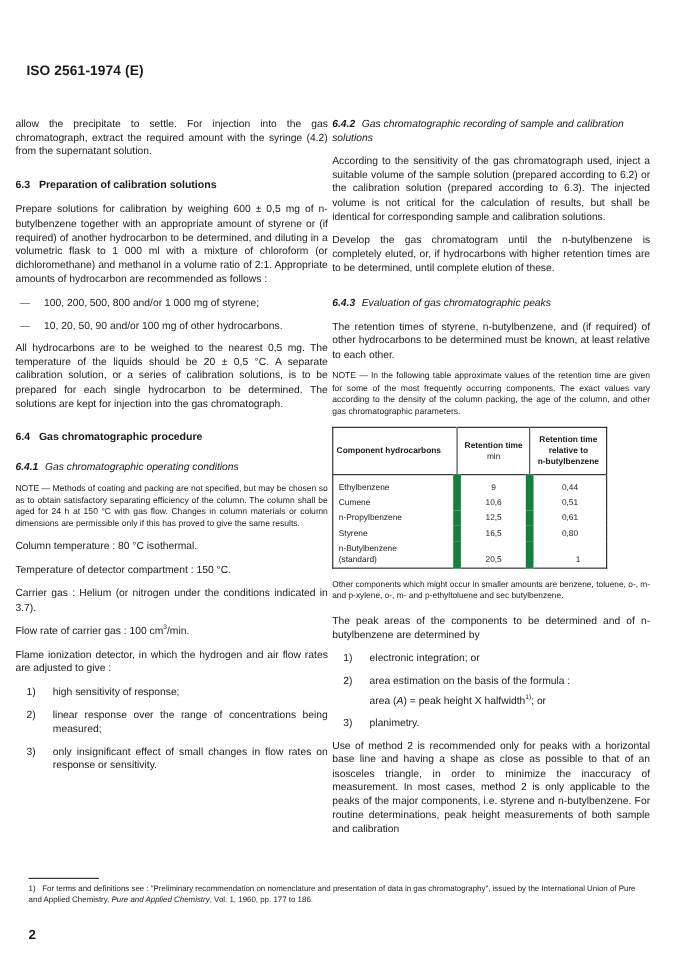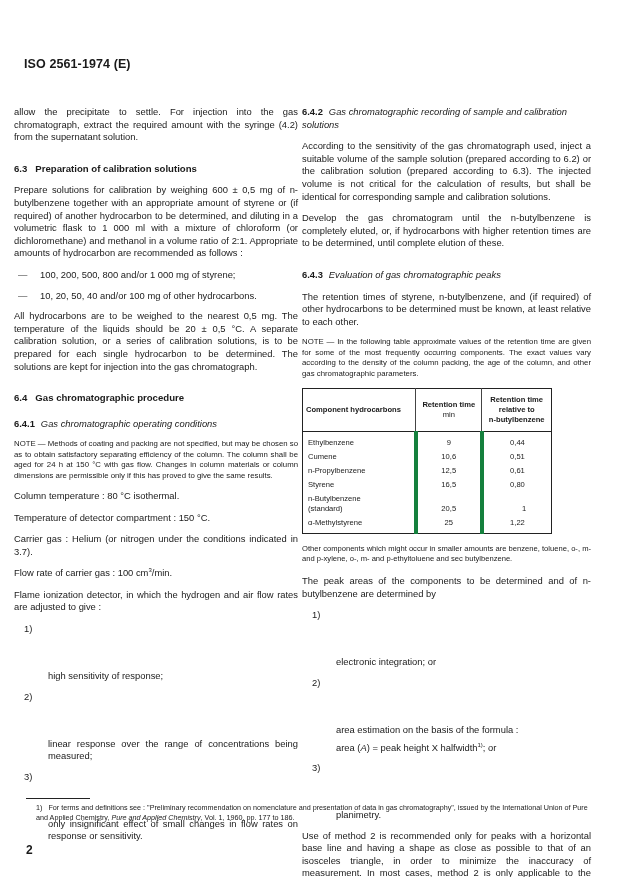--- a/index.html
+++ b/index.html
@@ -14,53 +14,53 @@
   .col {
     position: absolute; top: 106px; width: 284px;
     font-size: 9.4px; line-height: 12.6px;
   }
   .col.left { left: 14px; }
   .col.right { left: 302px; width: 289px; }
   p { margin: 0 0 9px 0; text-align: justify; }
   .h3 { font-weight: bold; font-size: 9.6px; margin: 0 0 9px 0; }
   .h3 .num { margin-right: 8px; }
   .h4 { margin: 0 0 9px 0; font-size: 9.4px; }
-  .h4 .num { font-weight: bold; margin-right: 6px; }
+  .h4 .num { font-weight: bold; margin-right: 6px; font-style: italic; }
   .h4 .ttl { font-style: italic; }
   .gap { height: 10px; }
   .dash-item { display: flex; margin: 0 0 8px 4px; }
   .dash-item .dash { width: 22px; flex: none; color: #555; }
   .note { font-size: 7.8px; line-height: 10.4px; margin: 0 0 9px 0; text-align: justify; }
   .num-item { display: flex; margin: 0 0 8px 10px; }
   .num-item .n { width: 24px; flex: none; }
-  .num-item .txt { flex: 1; text-align: justify; margin-top: 47px; }
+  .num-item .txt { flex: 1; text-align: justify; }
   .formula { margin: -3px 0 8px 34px; }
   .formula i { font-style: italic; }
   sup { font-size: 6px; vertical-align: super; line-height: 0; }
   table.ret {
     border-collapse: collapse; width: 250px; font-size: 7.6px; line-height: 10px;
     border: 1.3px solid #222; margin: 2px 0 10px 0;
   }
   table.ret th {
     font-weight: bold; padding: 6px 3px; border-bottom: 1.3px solid #222;
     border-right: 1px solid #444; vertical-align: middle;
   }
   table.ret th:first-child { text-align: left; margin-left: 44px; }
   table.ret th:last-child { border-right: none; }
-  table.ret td { padding: 2px 5px; border-right: 4px solid #15803d; vertical-align: bottom; }
+  table.ret td { padding: 2px 5px; border-right: 7px solid #15803d; vertical-align: bottom; }
   table.ret td:last-child { border-right: none; }
   table.ret td.c { text-align: center; }
   table.ret tr.first td { padding-top: 6px; }
   table.ret tr.last td { padding-bottom: 5px; }
   .small-note { font-size: 7.6px; line-height: 9.6px; margin: 0 0 12px 0; text-align: justify; }
   .footnote-rule {
     position: absolute; left: 26px; top: 798px; width: 64px; border-top: 1px solid #222;
   }
   .footnote {
-    position: absolute; left: 36px; top: 803px; width: 560px;
+    position: absolute; left: 26px; top: 803px; width: 560px;
     font-size: 7.2px; line-height: 10px;
   }
   .page-num {
     position: absolute; left: 26px; top: 843px; font-size: 12px; font-weight: bold;
   }
   i.it { font-style: italic; }
 </style>
 </head>
 <body>
 
@@ -73,21 +73,21 @@
   <div class="h3">
     <span class="num">6.3</span><span>Preparation of calibration solutions</span>
   </div>
   <p>Prepare solutions for calibration by weighing 600 ± 0,5 mg of n-butylbenzene together with an appropriate amount of styrene or (if required) of another hydrocarbon to be determined, and diluting in a volumetric flask to 1 000 ml with a mixture of chloroform (or dichloromethane) and methanol in a volume ratio of 2:1. Appropriate amounts of hydrocarbon are recommended as follows :</p>
   <div class="dash-item">
     <span class="dash">—</span>
     <span>100, 200, 500, 800 and/or 1 000 mg of styrene;</span>
   </div>
   <div class="dash-item">
     <span class="dash">—</span>
-    <span>10, 20, 50, 40 and/or 100 mg of other hydrocarbons.</span>
+    <span>10, 20, 50, 90 and/or 100 mg of other hydrocarbons.</span>
   </div>
   <p>All hydrocarbons are to be weighed to the nearest 0,5 mg. The temperature of the liquids should be 20 ± 0,5 °C. A separate calibration solution, or a series of calibration solutions, is to be prepared for each single hydrocarbon to be determined. The solutions are kept for injection into the gas chromatograph.</p>
   <div class="gap"></div>
 
   <div class="h3">
     <span class="num">6.4</span><span>Gas chromatographic procedure</span>
   </div>
   <div class="gap" style="height:4px"></div>
   <div class="h4">
     <span class="num">6.4.1</span><span class="ttl">Gas chromatographic operating conditions</span>
@@ -163,25 +163,20 @@
         <td class="c">0,80</td>
       </tr>
       <tr>
         <td>
           <span>n-Butylbenzene</span><br>
           <span>(standard)</span>
         </td>
         <td class="c">20,5</td>
         <td style="padding-left:38px">1</td>
       </tr>
-      <tr class="last">
-        <td>α-Methylstyrene</td>
-        <td class="c">25</td>
-        <td class="c">1,22</td>
-      </tr>
     </tbody>
   </table>
 
   <p class="small-note">Other components which might occur in smaller amounts are benzene, toluene, o-, m- and p-xylene, o-, m- and p-ethyltoluene and sec butylbenzene.</p>
   <p>The peak areas of the components to be determined and of n-butylbenzene are determined by</p>
   <div class="num-item">
     <span class="n">1)</span>
     <span class="txt">electronic integration; or</span>
   </div>
   <div class="num-item">

